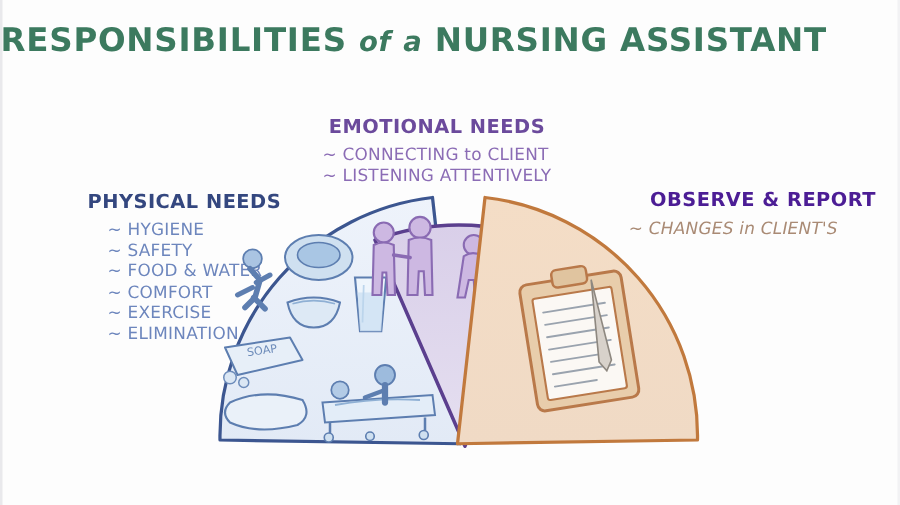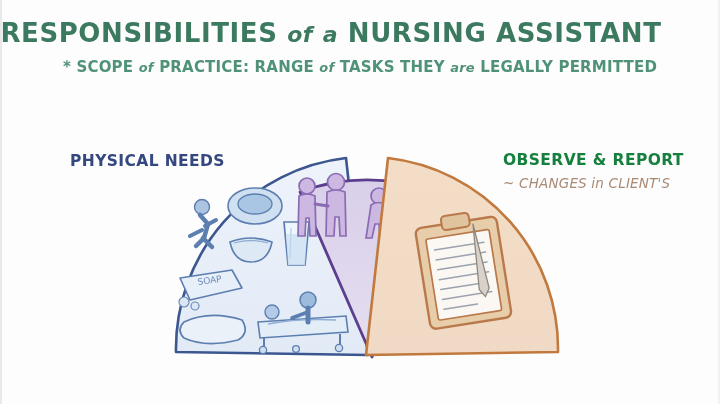--- a/index.html
+++ b/index.html
@@ -39,56 +39,61 @@
 
   #col-physical{left:22px;top:152px;margin-left:48px;}
   #col-physical h3{color:#34477f;}
   #col-physical li{color:#6d86bd;padding-left:16px;}
 
   #col-emotional{left:258px;top:92px;text-align:left;}
   #col-emotional h3{color:#6b4a9c;text-align:center;}
   #col-emotional li{color:#8b6cb5;}
 
   #col-observe{left:503px;top:151px;}
-  #col-observe h3{color:#15803d;}
+  #col-observe h3{color:#4c1d95;margin-left:17px;}
   #col-observe li{color:#a98a74;font-style:italic;}
 
   
   #fan{position:absolute;left:150px;top:150px;width:430px;height:215px;}
 </style>
 </head>
 <body>
 
 <div id="stage">
 
   <div id="edge-left"></div>
   <div id="edge-right"></div>
 
   <div class="title">
     <span>RESPONSIBILITIES</span>
     <span class="lc">of</span>
     <span class="lc">a</span>
     <span>NURSING ASSISTANT</span>
   </div>
 
-  <div class="subtitle">
-    <span>*</span>
-    <span>SCOPE</span>
-    <span class="lc">of</span>
-    <span>PRACTICE: RANGE</span>
-    <span class="lc">of</span>
-    <span>TASKS THEY</span>
-    <span class="lc">are</span>
-    <span>LEGALLY PERMITTED</span>
-  </div>
 
   <div class="col" id="col-physical">
     <h3>PHYSICAL NEEDS</h3>
-  </div>
-
+    <ul>
+      <li>~ HYGIENE</li>
+      <li>~ SAFETY</li>
+      <li>~ FOOD &amp; WATER</li>
+      <li>~ COMFORT</li>
+      <li>~ EXERCISE</li>
+      <li>~ ELIMINATION</li>
+    </ul>
+  </div>
+
+  <div class="col" id="col-emotional">
+    <h3>EMOTIONAL NEEDS</h3>
+    <ul>
+      <li>~ CONNECTING to CLIENT</li>
+      <li>~ LISTENING ATTENTIVELY</li>
+    </ul>
+  </div>
 
   <div class="col" id="col-observe">
     <h3>OBSERVE &amp; REPORT</h3>
     <ul>
       <li>~ CHANGES in CLIENT'S</li>
     </ul>
   </div>
 
   <div id="fan">
     <svg width="430" height="215" viewBox="0 0 430 215" xmlns="http://www.w3.org/2000/svg">

